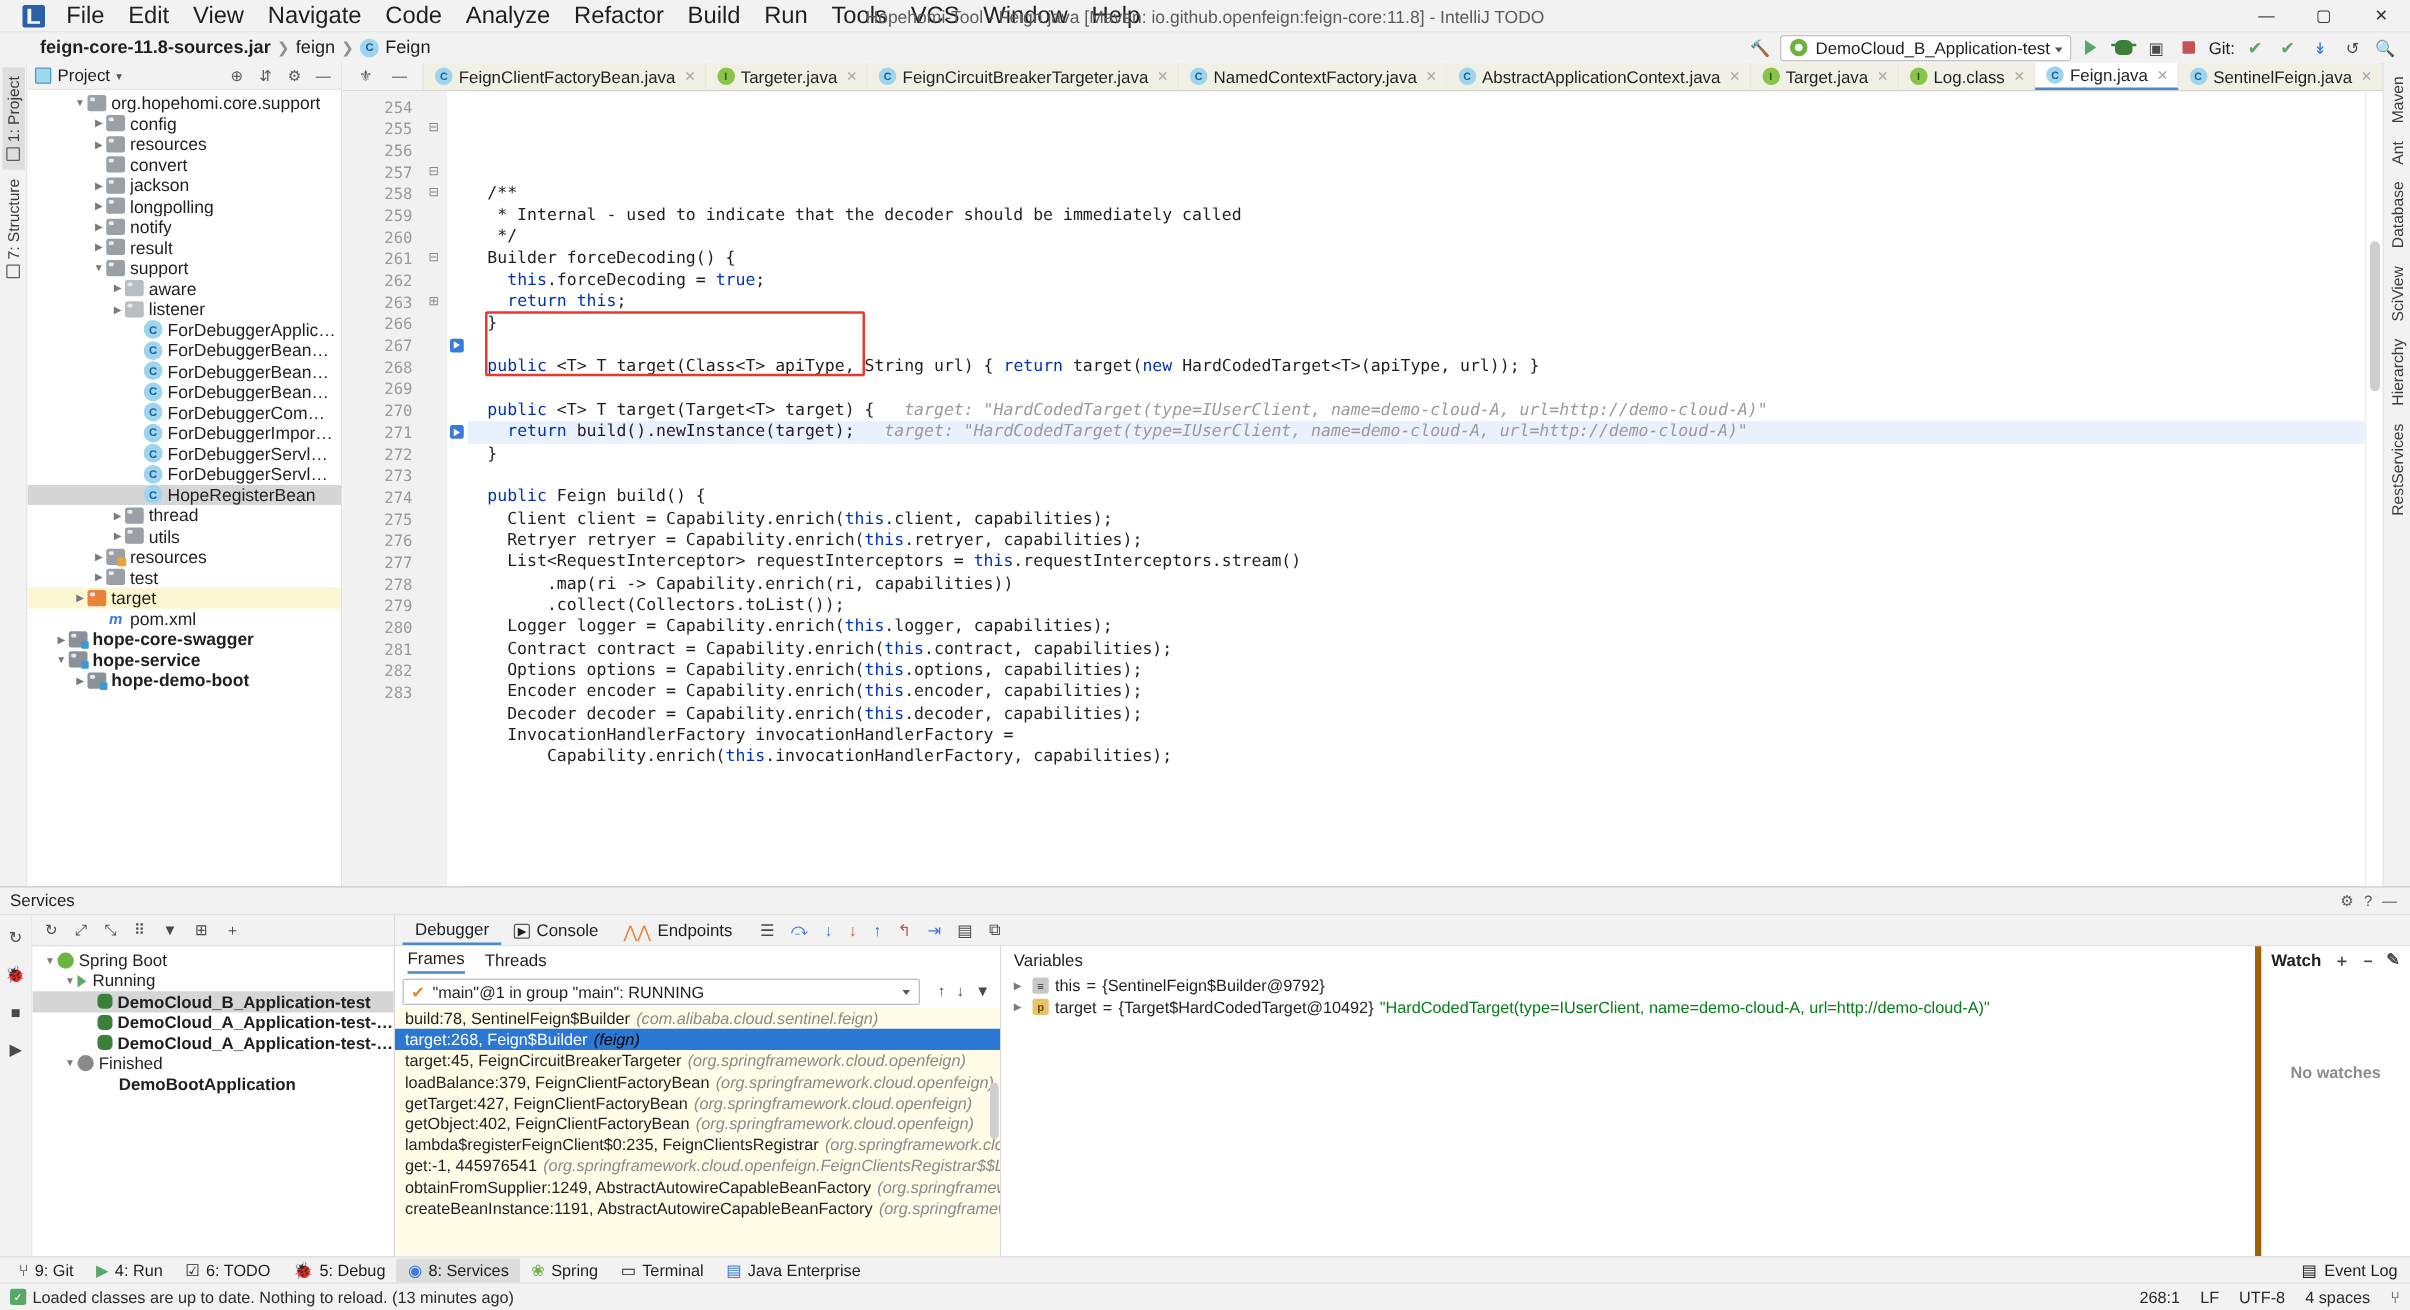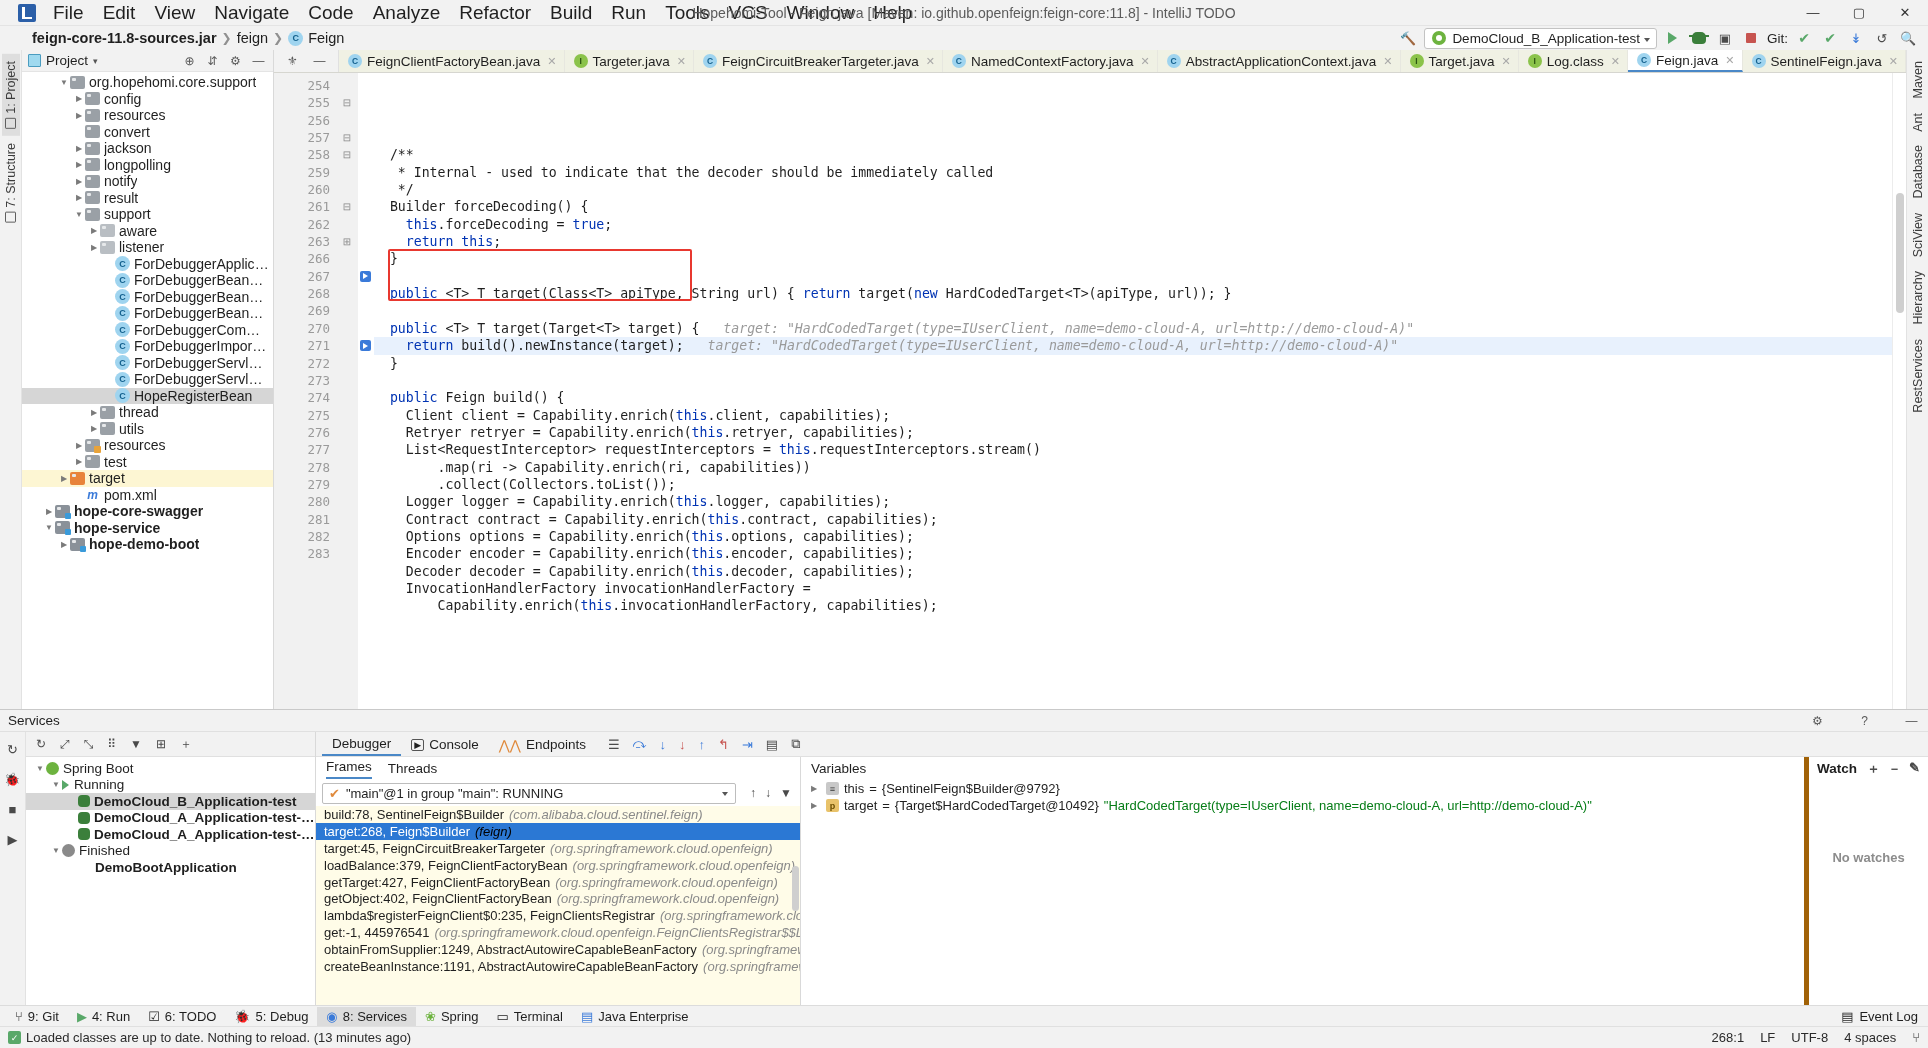--- a/index.html
+++ b/index.html
@@ -121,21 +121,21 @@
   .cline { height:17.35px; }
   .cline.cur { background:#e8f1fd; }
   .kw   { color:#0033b3; }
   .hint { color:#9a9a9a; font-style:italic; }
   .redbox { position:absolute; border:2px solid #e8382f; border-radius:2px; pointer-events:none; }
   .scrollcol { width:14px; background:#fff; flex:none; border-left:1px solid #ececec; position:relative; }
   .scrollthumb { position:absolute; top:120px; left:3px; width:8px; height:120px; background:#cfcfcf; border-radius:4px; }
 
   
   .bottom { height:296px; background:#f2f2f2; display:flex; flex-direction:column; border-top:1px solid #c9c9c9; }
-  .bt-head { height:22px; display:flex; align-items:center; padding:0 8px; font-size:13.5px; border-bottom:1px solid #e0e0e0;gap:30px; }
+  .bt-head { height:22px; display:flex; align-items:center; padding:0 8px; font-size:13.5px; border-bottom:1px solid #e0e0e0; }
   .bt-head .spacer { flex:1; }
   .bt-body { flex:1; display:flex; min-height:0; }
   .svc-strip { width:26px; background:#f2f2f2; display:flex; flex-direction:column; align-items:center;
                gap:12px; padding-top:8px; border-right:1px solid #e2e2e2; }
   .svc-strip .i { width:18px; height:18px; display:flex; align-items:center; justify-content:center; font-size:13px; color:#4a4a4a; }
   .svc-pane { width:290px; display:flex; flex-direction:column; background:#fff; border-right:1px solid #d9d9d9; }
   .svc-toolbar { height:25px; background:#f2f2f2; display:flex; align-items:center; gap:14px; padding:0 10px;
                  border-bottom:1px solid #e0e0e0; color:#4a4a4a; font-size:12px; }
   .svc-tree { flex:1; padding-top:3px; font-size:13.5px; overflow:hidden; }
   .srow { height:16.5px; display:flex; align-items:center; white-space:nowrap; }

